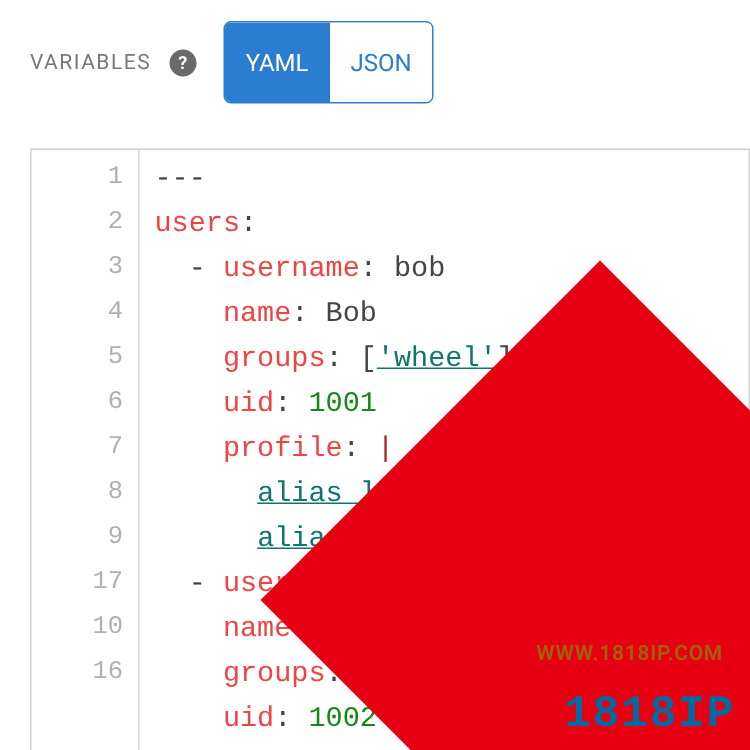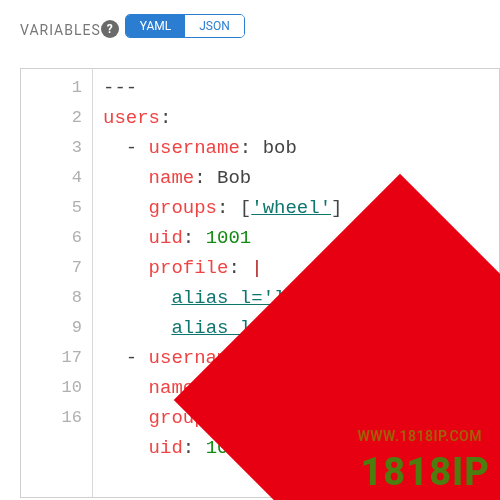--- a/index.html
+++ b/index.html
@@ -8,23 +8,23 @@
     padding: 0;
     font-family: -apple-system, BlinkMacSystemFont, "Segoe UI", Roboto, sans-serif;
     background: #fff;
     width: 500px;
     height: 500px;
     overflow: hidden;
     position: relative;
   }
   .header {
     display: flex;
-    align-items: flex-end;
+    align-items: center;
     padding: 14px 20px 18px 20px;
-    gap: 0;
+    gap: 12px;
   }
   .header-title {
     color: #787878;
     font-size: 14px;
     letter-spacing: 1px;
     font-weight: 400;
   }
   .help-icon {
     width: 18px;
     height: 18px;
@@ -39,22 +39,22 @@
     cursor: pointer;
   }
   .tabs {
     display: flex;
     border: 1px solid #2a7dd1;
     border-radius: 5px;
     overflow: hidden;
     margin-left: 6px;
   }
   .tab {
-    padding: 4px 14px;
-    font-size: 12px;
+    padding: 17px 14px;
+    font-size: 16px;
     cursor: pointer;
     background: #fff;
     color: #2a7dd1;
   }
   .tab.active {
     background: #2a7dd1;
     color: #fff;
   }
   .editor-wrap {
     border: 1px solid #d0d0d0;
@@ -115,24 +115,25 @@
     bottom: 56px;
     color: #a16207;
     font-size: 14px;
     font-weight: 600;
     letter-spacing: 0.5px;
   }
   .watermark .brand {
     position: absolute;
     right: 10px;
     bottom: 6px;
-    color: #4d7c0f;
-    font-size: 38px;
+    color: #0369a1;
+    font-size: 30px;
     font-weight: 800;
     letter-spacing: 1px;
+    font-family: Liberation Mono, monospace;
   }
 </style>
 </head>
 <body>
 
 <div class="header">
   <span class="header-title">VARIABLES</span>
   <span class="help-icon">?</span>
   <div class="tabs">
       <div class="tab active">YAML</div>

